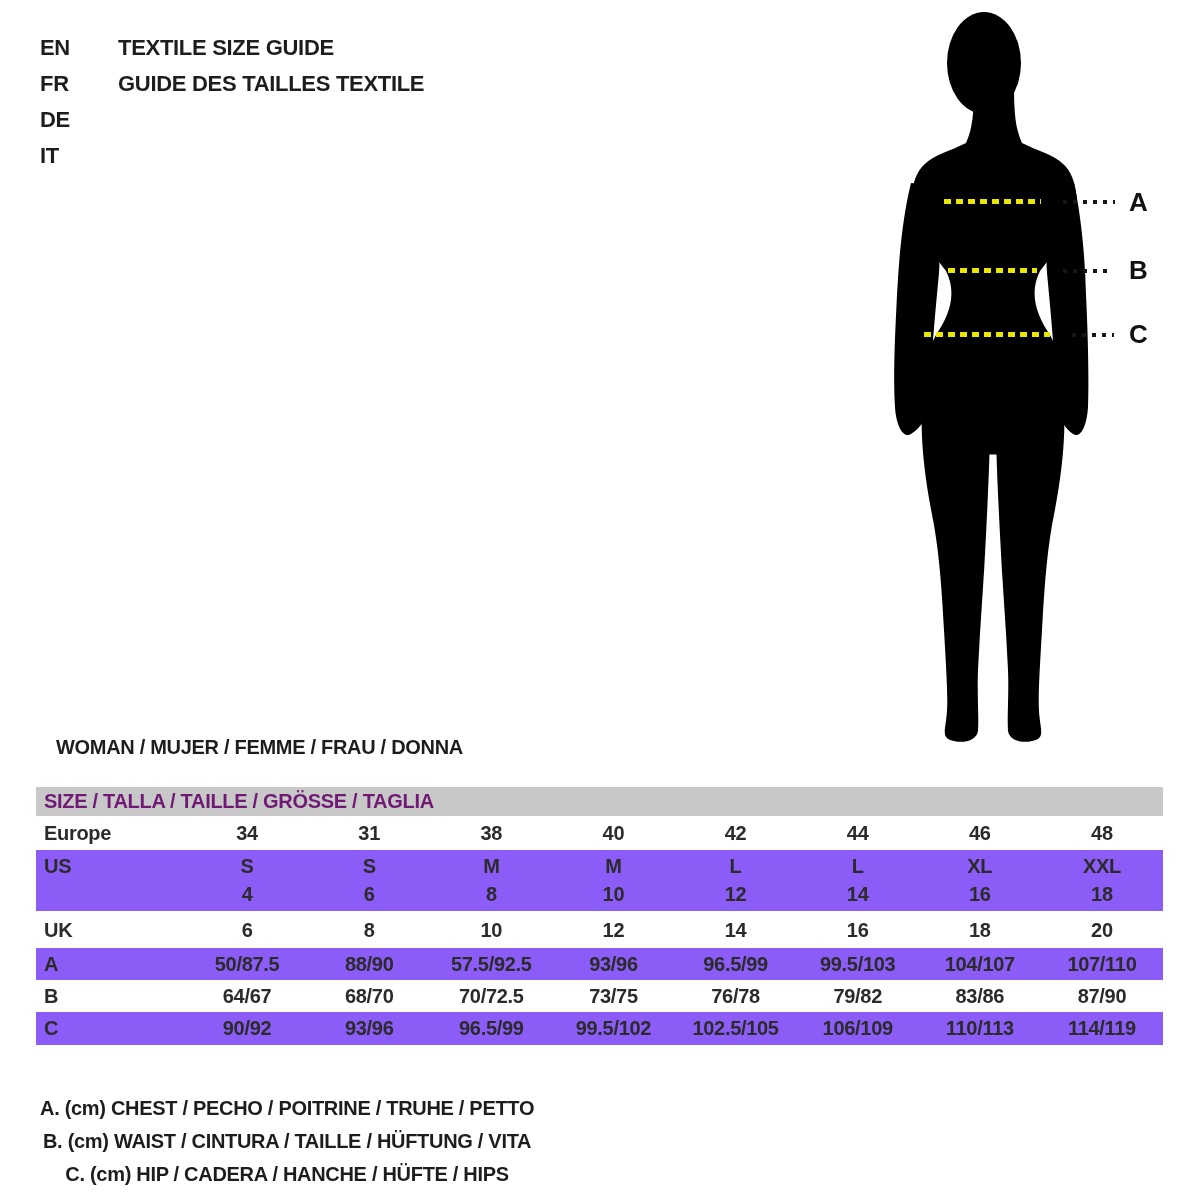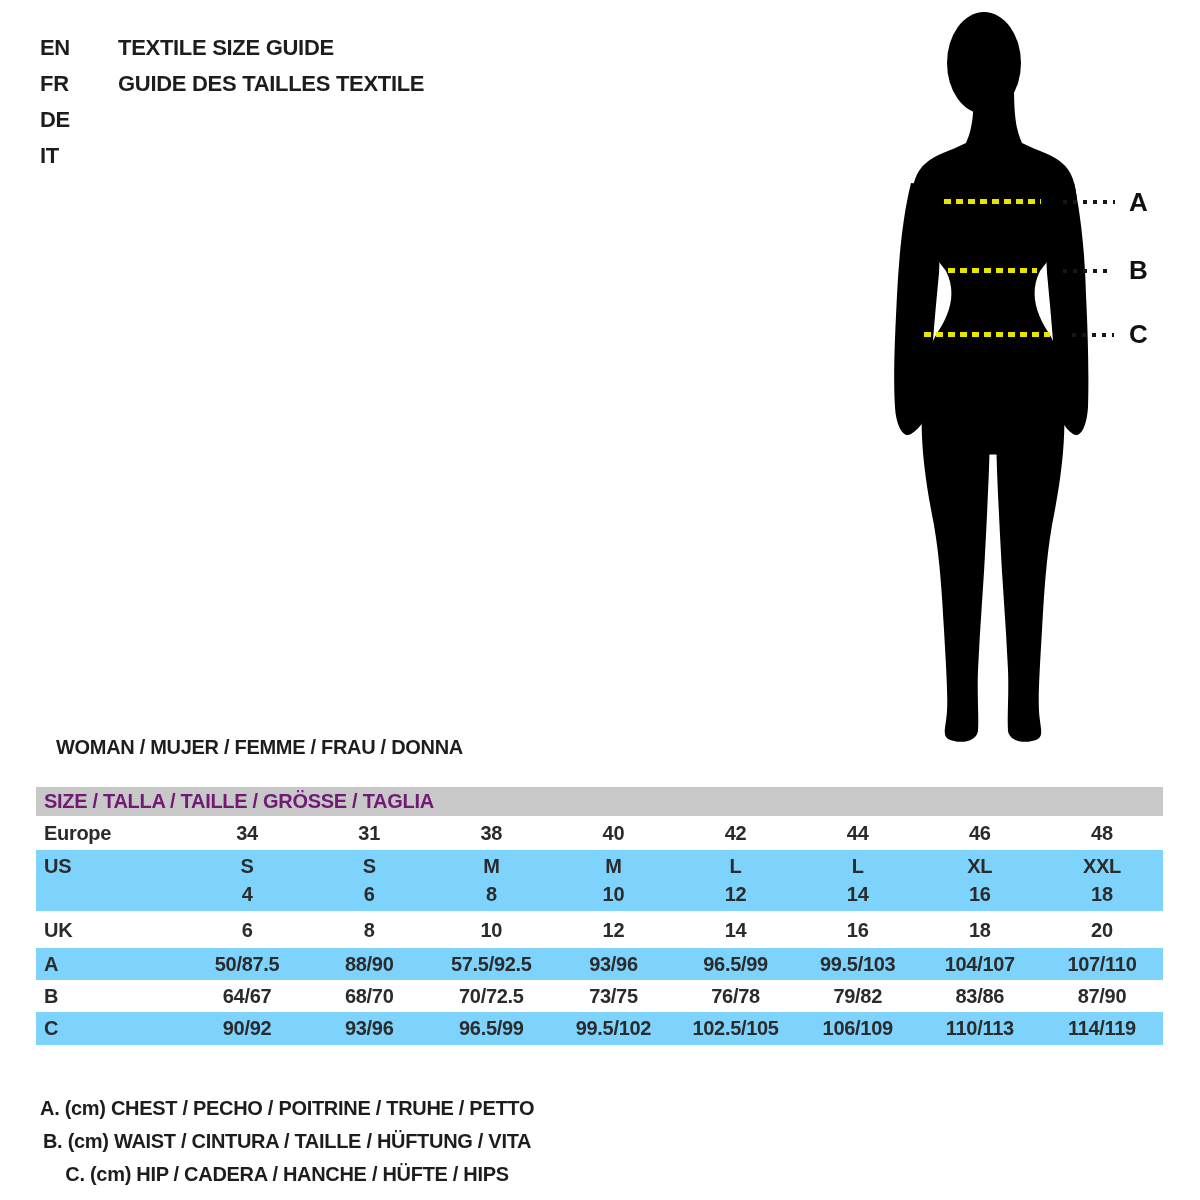--- a/index.html
+++ b/index.html
@@ -20,21 +20,21 @@
   .dash-black{position:absolute;height:4px;
     background:repeating-linear-gradient(to right,#161616 0 4px,transparent 4px 10px);}
   .marker-label{position:absolute;font-size:26px;font-weight:700;color:#111;}
   
   .gender-heading{position:absolute;left:56px;top:736px;font-size:20px;font-weight:700;letter-spacing:-0.3px;}
   
   .size-table{position:absolute;left:36px;top:787px;width:1127px;font-size:20px;}
   .size-table-header{height:29px;line-height:29px;background:#c8c8c8;color:#701a75;
     font-weight:700;padding-left:8px;letter-spacing:-0.3px;}
   .t-row{display:grid;grid-template-columns:150px repeat(8,1fr);}
-  .t-row.shaded{background:#7dd3fc;}
+  .t-row.shaded{background:#8b5cf6;}
   .t-cell{text-align:center;color:#2b2b2b;font-weight:700;letter-spacing:-0.3px;}
   .t-label{text-align:left;padding-left:8px;}
   .row-h0{height:34px;line-height:34px;}
   .row-h1{height:30px;line-height:32px;}
   .row-h2{height:31px;line-height:29px;}
   .row-h3{height:37px;line-height:38px;}
   .row-h4{height:32px;line-height:32px;}
   .row-h5{height:32px;line-height:32px;}
   .row-h6{height:33px;line-height:33px;}
   

